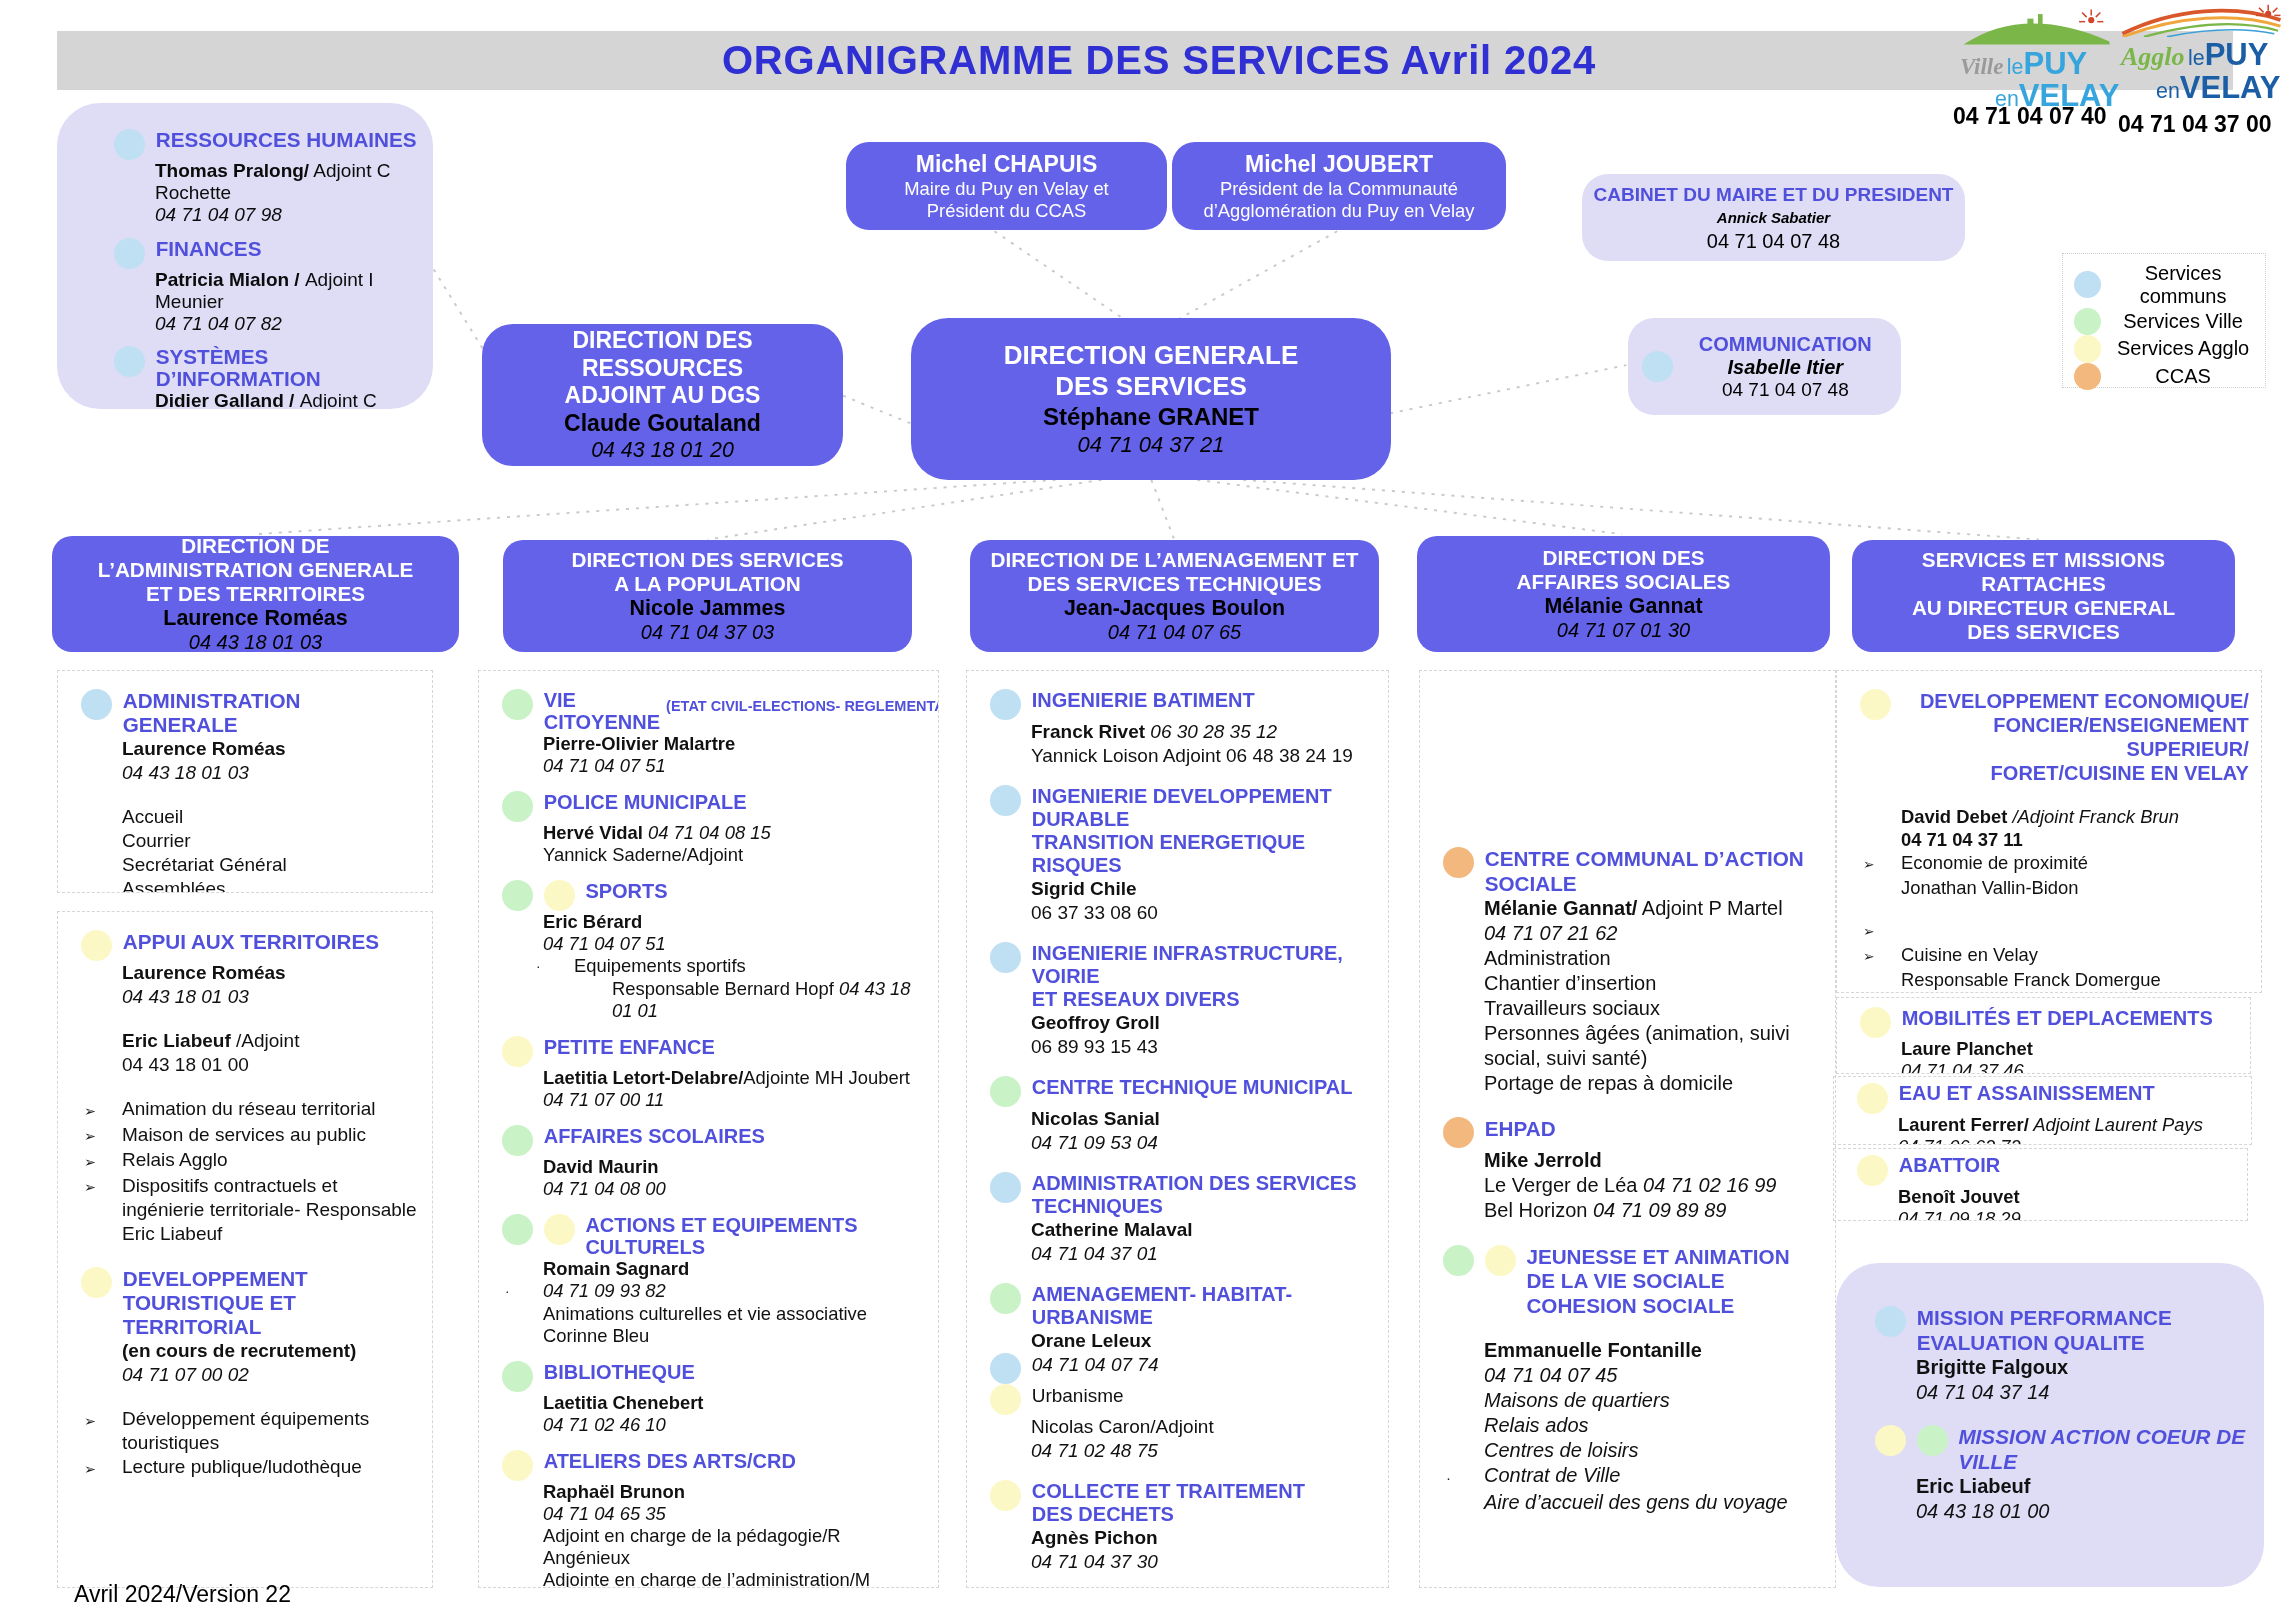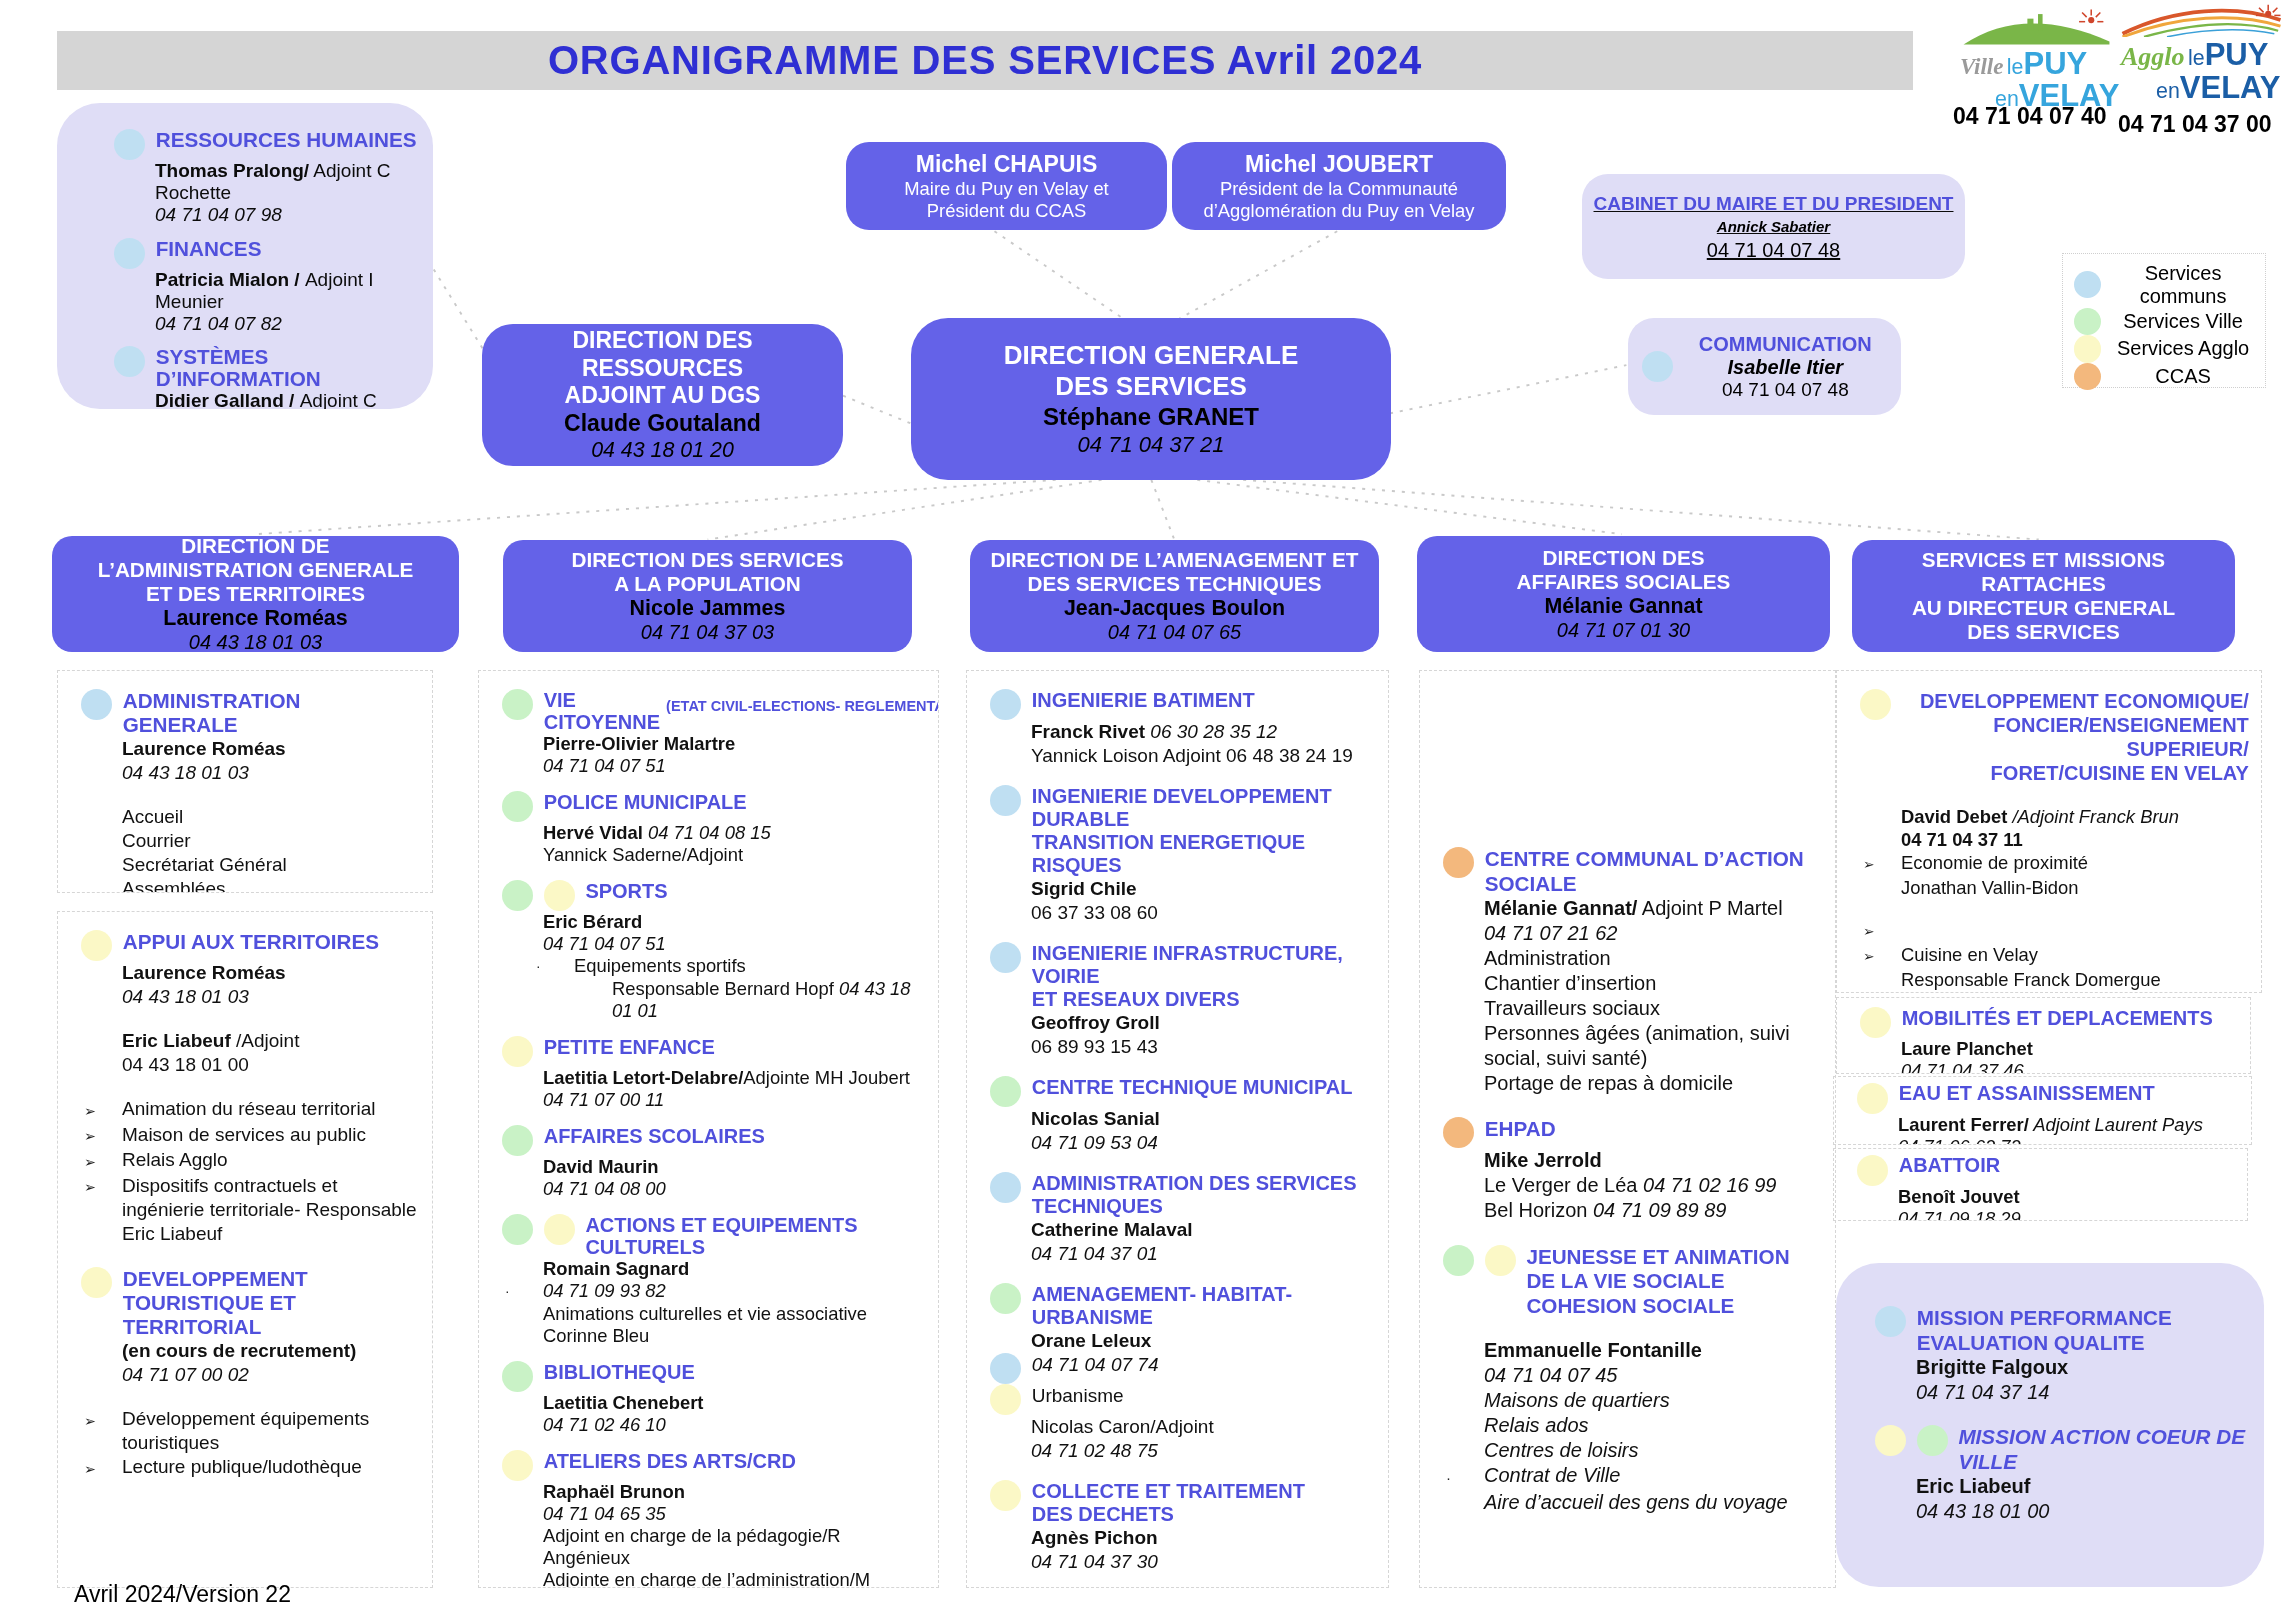--- a/index.html
+++ b/index.html
@@ -1,21 +1,21 @@
 <!DOCTYPE html>
 <html style="--accent-heading: #5050dc; --title-blue: #2f2fd3; --box-violet: #6462e8; --box-lavender: #dfddf6; --bar-gray: #d5d5d5; --dot-blue: #bfdff2; --dot-green: #c9f2c6; --dot-yellow: #fbf8c6; --dot-orange: #f3b87d; --ville-blue: #36a5dd; --agglo-blue: #1b5ea6; --logo-green: #7ab648;font-size:12.2px"><head>
 <meta charset="utf-8">
 <style>
   html,body{margin:0;padding:0;background:#fff;}
   #canvas{position:relative;width:2295px;height:1623px;background:#fff;overflow:hidden;
           font-family:"Liberation Sans","DejaVu Sans",sans-serif;color:#0b0b0b;}
   .abs{position:absolute;}
   
-  .titlebar{left:57px;top:31px;width:1856px;height:59px;background:var(--bar-gray);
-            display:flex;align-items:center;justify-content:center;}
+  .titlebar{left:57px;top:31px;width:2148px;height:59px;background:var(--bar-gray);
+            display:flex;align-items:center;justify-content:center;padding-left:28px;}
   .titlebar .tt{font-size:40px;font-weight:bold;color:var(--title-blue);letter-spacing:0.8px;}
   
   .logo{text-align:left;line-height:1;}
   .logo .script{font-family:"Liberation Serif","DejaVu Serif",serif;font-style:italic;font-weight:bold;}
   .logo .le{font-weight:normal;}
   .logo .puy{font-weight:bold;}
   .ville{left:1960px;top:7.7px;width:157px;}
   .ville .script{color:#9a9a9a;font-size:23px;}
   .ville .le,.ville .puy,.ville .en{color:var(--ville-blue);}
   .ville .puy{font-size:31px;} .ville .le{font-size:21.4px;}
@@ -54,21 +54,21 @@
   .dga{left:482px;top:324px;width:361px;height:142px;border-radius:31px;}
   .dga .t{font-size:23px;line-height:27.5px;}
   .dga .n{font-size:23px;line-height:27.5px;}
   .dga .p{font-size:21.4px;line-height:26px;}
   .dgsbox{left:911px;top:318px;width:480px;height:162px;border-radius:37px;}
   .dgsbox .t{font-size:26px;line-height:31px;}
   .dgsbox .n{font-size:24px;line-height:29px;}
   .dgsbox .p{font-size:22px;line-height:27px;}
   
   .lbox{background:var(--box-lavender);border-radius:26px;box-sizing:border-box;}
-  .cab{left:1582px;top:174px;width:383px;height:105px;display:flex;flex-direction:column;justify-content:center;align-items:center;text-align:left;text-decoration:underline;}
+  .cab{left:1582px;top:174px;width:383px;height:87px;display:flex;flex-direction:column;justify-content:center;align-items:center;text-align:left;}
   .cab .t{color:var(--accent-heading);font-weight:bold;font-size:19px;line-height:23px;}
   .cab .n{font-weight:bold;font-style:italic;font-size:15px;line-height:24px;color:#000;}
   .cab .p{font-size:20px;line-height:23px;color:#000;}
   .comm{left:1628px;top:318px;width:273px;height:97px;display:flex;align-items:center;padding:0 13.8px;}
   .comm .ctxt{flex:1;text-align:center;}
   .comm .t{color:var(--accent-heading);font-weight:bold;font-size:20px;line-height:24px;}
   .comm .n{font-weight:bold;font-style:italic;font-size:20px;line-height:23px;color:#000;}
   .comm .p{font-size:19px;line-height:22px;color:#000;}
   
   .dirbox{background:var(--box-violet);border-radius:20px;display:flex;flex-direction:column;

